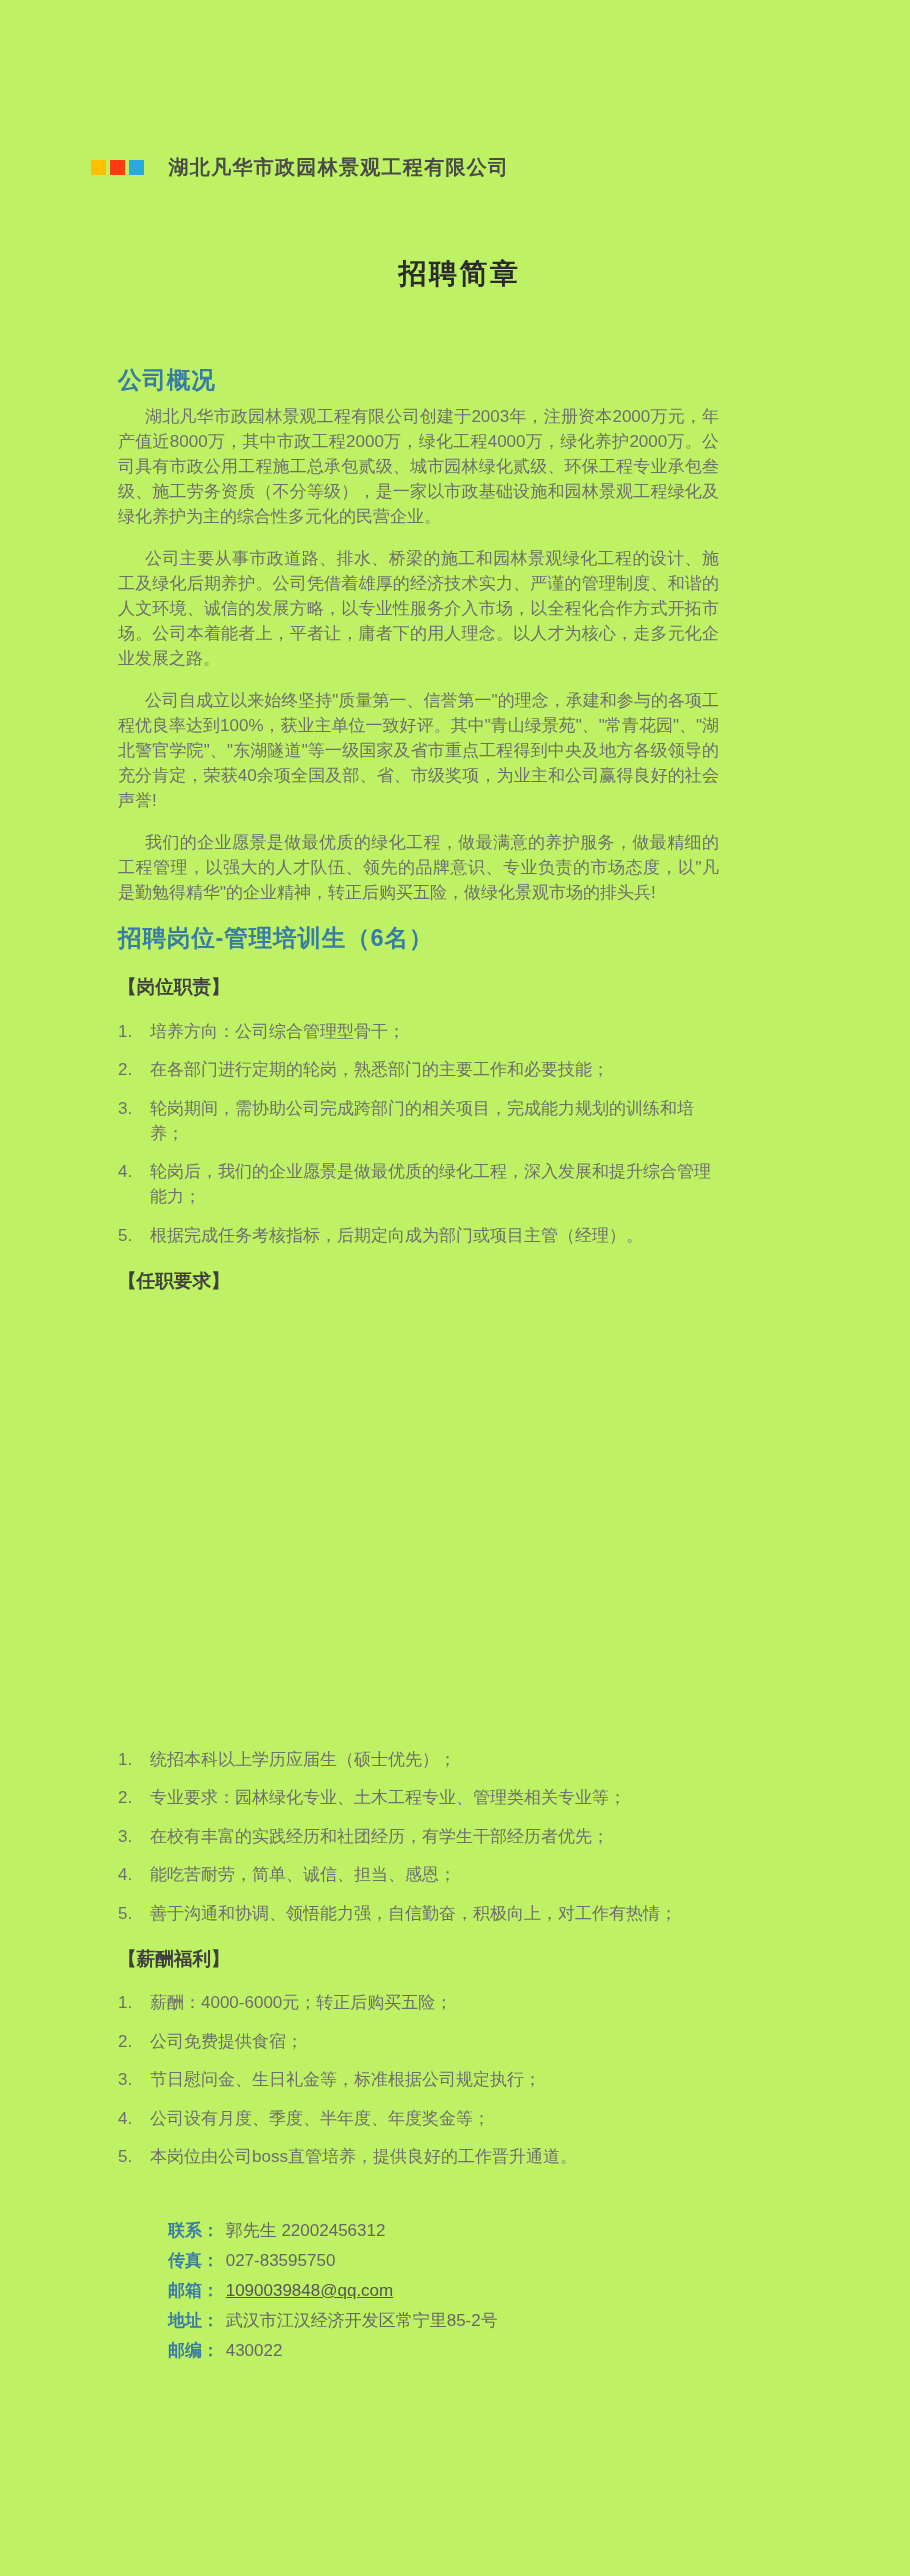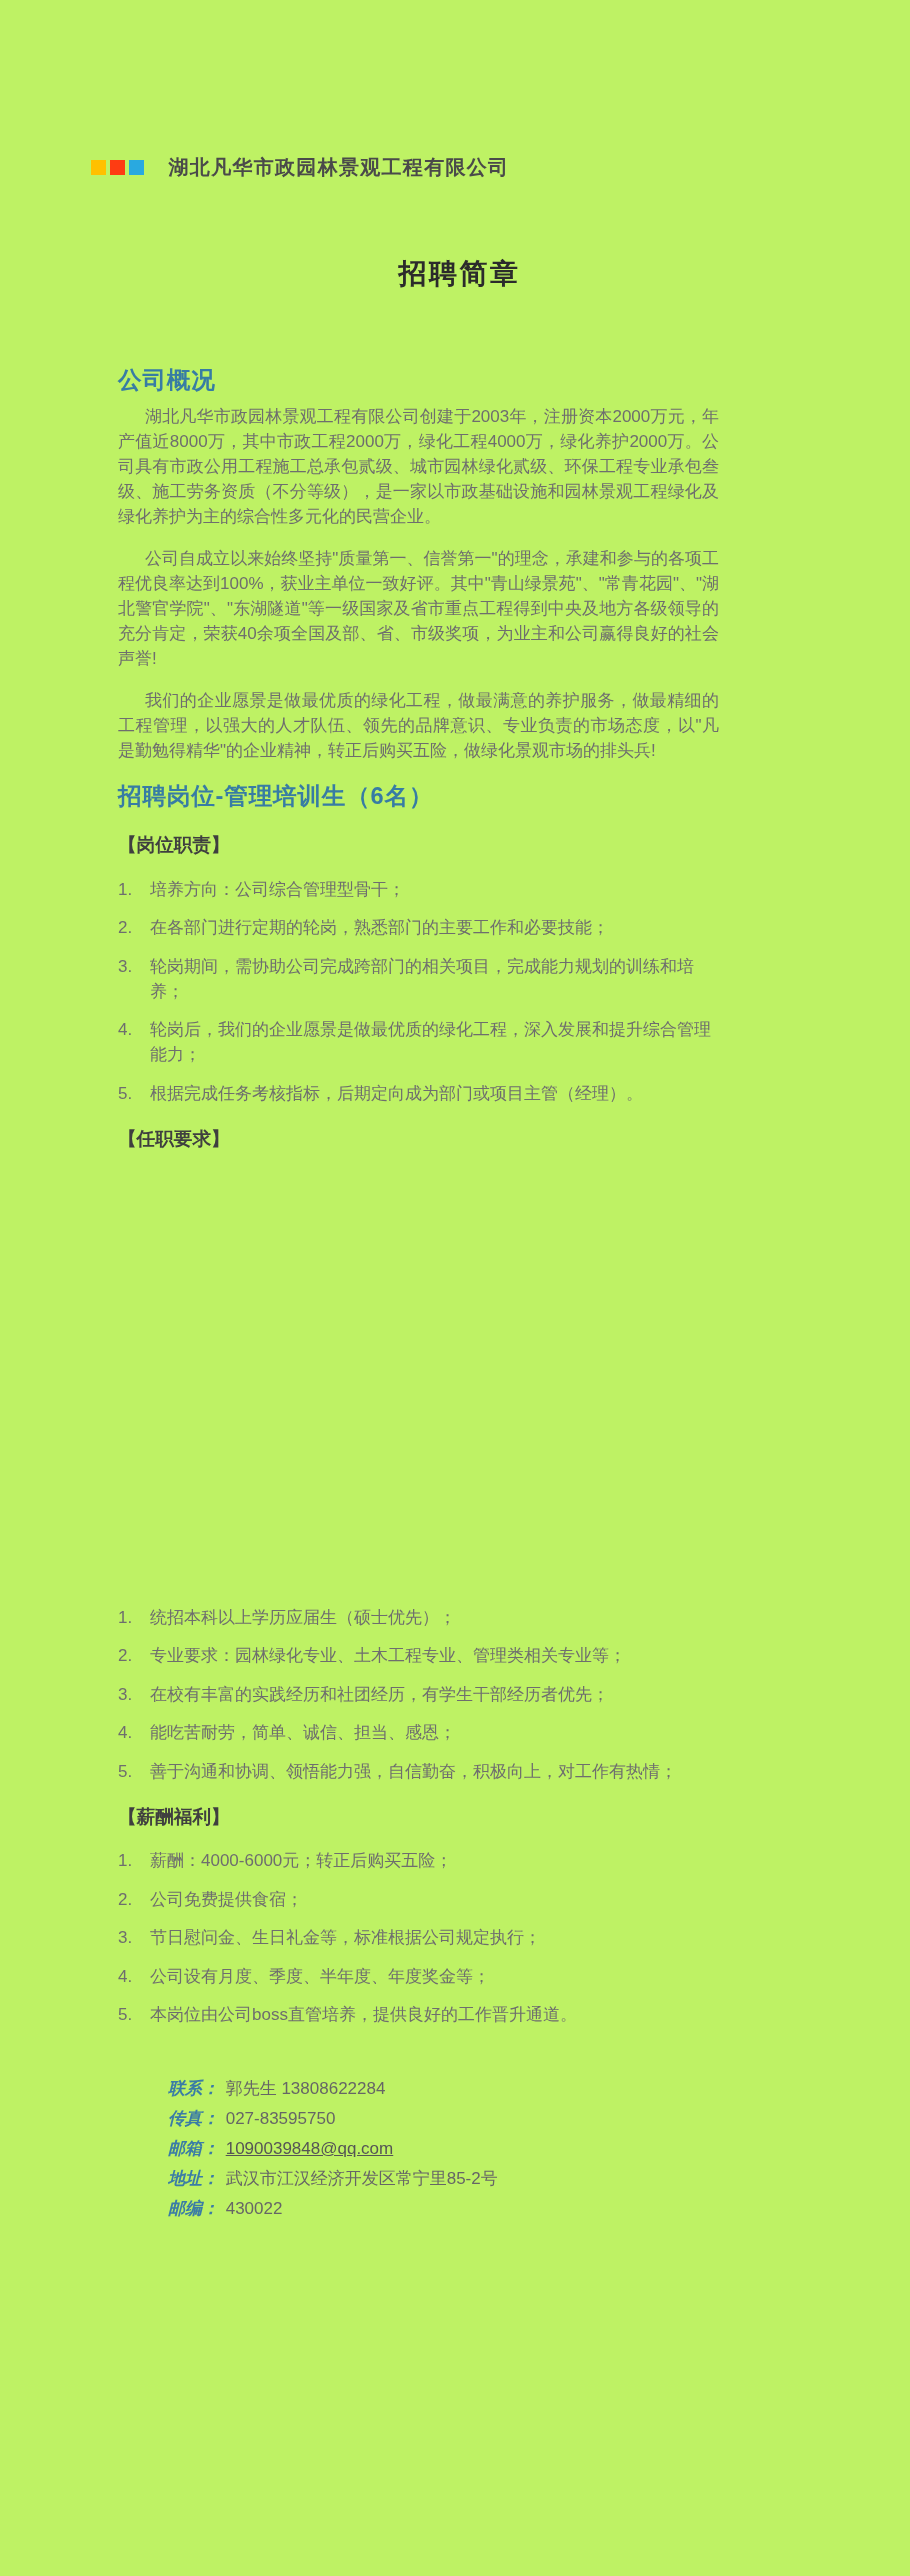--- a/index.html
+++ b/index.html
@@ -37,21 +37,21 @@
   .num-list{margin:18.6px 0 0;}
   .num-list .li{display:flex;margin-bottom:13.5px;font-size:17px;line-height:25px;color:#6e6e6e;}
   .num-list .num{width:32px;flex:none;}
   .num-list .txt{flex:1;}
 
   .gap-block{height:434px;}
 
   
   .contact{margin:47px 0 0 168px;}
   .contact-row{display:flex;font-size:17px;line-height:30px;}
-  .contact-label{color:#3a7ca6;font-weight:bold;margin-right:6.7px;white-space:nowrap;font-style:italic;}
+  .contact-label{color:#3a7ca6;font-weight:bold;margin-right:6.7px;white-space:nowrap;}
   .contact-value{color:#666666;}
   .contact-value.email{color:#555555;text-decoration:underline;cursor:pointer;}
 </style>
 </head>
 <body>
 
 <div class="page">
 
   <div class="brand-row">
     <div class="logo">
@@ -62,20 +62,21 @@
     <div class="company-name">湖北凡华市政园林景观工程有限公司</div>
   </div>
 
   <div class="doc-title">招聘简章</div>
 
   <div class="content">
 
     <div class="section-heading">公司概况</div>
     <div class="paragraphs">
       <p>湖北凡华市政园林景观工程有限公司创建于2003年，注册资本2000万元，年产值近8000万，其中市政工程2000万，绿化工程4000万，绿化养护2000万。公司具有市政公用工程施工总承包贰级、城市园林绿化贰级、环保工程专业承包叁级、施工劳务资质（不分等级），是一家以市政基础设施和园林景观工程绿化及绿化养护为主的综合性多元化的民营企业。</p>
+      <p>公司主要从事市政道路、排水、桥梁的施工和园林景观绿化工程的设计、施工及绿化后期养护。公司凭借着雄厚的经济技术实力、严谨的管理制度、和谐的人文环境、诚信的发展方略，以专业性服务介入市场，以全程化合作方式开拓市场。公司本着能者上，平者让，庸者下的用人理念。以人才为核心，走多元化企业发展之路。</p>
       <p>公司自成立以来始终坚持"质量第一、信誉第一"的理念，承建和参与的各项工程优良率达到100%，获业主单位一致好评。其中"青山绿景苑"、"常青花园"、"湖北警官学院"、"东湖隧道"等一级国家及省市重点工程得到中央及地方各级领导的充分肯定，荣获40余项全国及部、省、市级奖项，为业主和公司赢得良好的社会声誉!</p>
       <p>我们的企业愿景是做最优质的绿化工程，做最满意的养护服务，做最精细的工程管理，以强大的人才队伍、领先的品牌意识、专业负责的市场态度，以"凡是勤勉得精华"的企业精神，转正后购买五险，做绿化景观市场的排头兵!</p>
     </div>
 
     <div class="job-heading">招聘岗位-管理培训生（6名）</div>
 
     <div class="bracket-heading">【岗位职责】</div>
     <div class="num-list">
       <div class="li">
         <span class="num">1.</span>
@@ -148,21 +149,21 @@
         <span class="num">5.</span>
         <span class="txt">本岗位由公司boss直管培养，提供良好的工作晋升通道。</span>
       </div>
     </div>
 
   </div>
 
   <div class="contact">
     <div class="contact-row">
       <span class="contact-label">联系：</span>
-      <span class="contact-value">郭先生 13808622284</span>
+      <span class="contact-value">郭先生 22002456312</span>
     </div>
     <div class="contact-row">
       <span class="contact-label">传真：</span>
       <span class="contact-value">027-83595750</span>
     </div>
     <div class="contact-row">
       <span class="contact-label">邮箱：</span>
       <span class="contact-value email">1090039848@qq.com</span>
     </div>
     <div class="contact-row">

